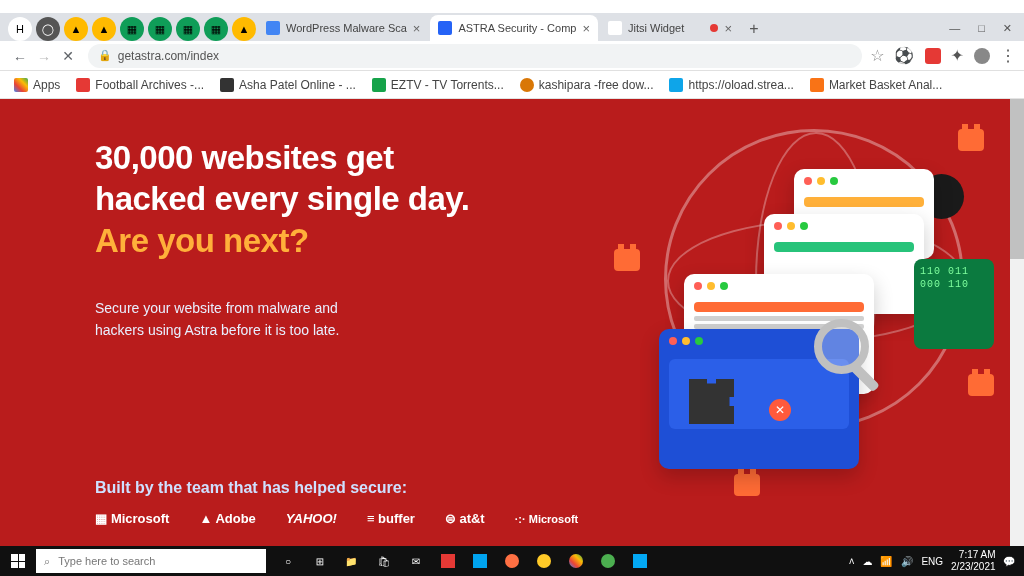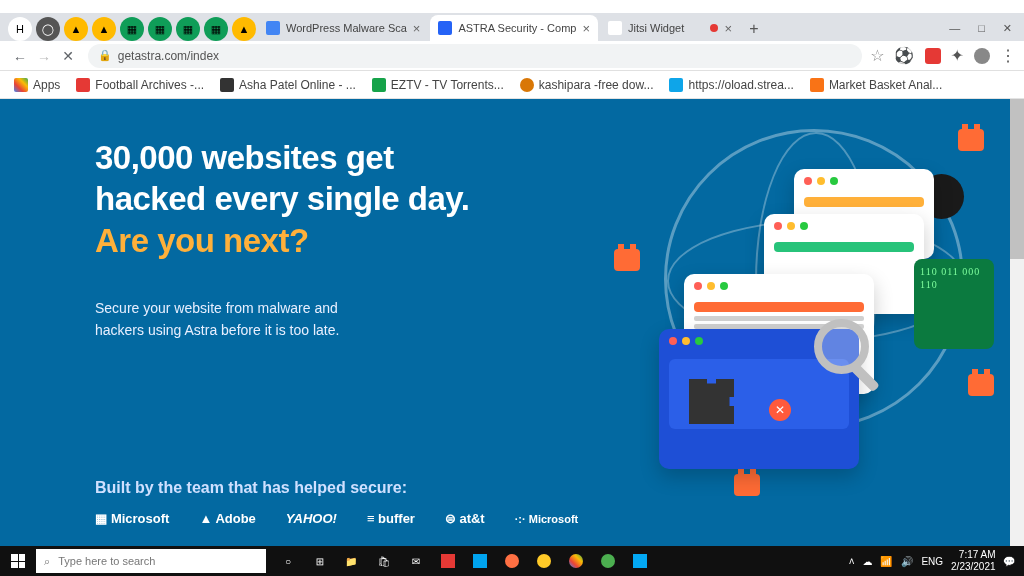--- a/index.html
+++ b/index.html
@@ -16,21 +16,21 @@
 .wincontrols{margin-left:auto;display:flex;gap:18px;padding:0 12px 6px 0;color:#555;font-size:11px}
 .addrbar{height:30px;background:#fff;display:flex;align-items:center;padding:0 8px;border-bottom:1px solid #e0e0e0}
 .navbtn{width:24px;height:24px;display:flex;align-items:center;justify-content:center;color:#5f6368;cursor:pointer;font-size:14px}
 .url{flex:1;height:24px;background:#f1f3f4;border-radius:12px;display:flex;align-items:center;padding:0 10px;margin:0 8px;font-size:12px;color:#555}
 .url .lock{margin-right:6px;font-size:11px}
 .exticons{display:flex;gap:10px;align-items:center}
 .exticon{width:16px;height:16px;border-radius:3px}
 .bookbar{height:28px;background:#fff;display:flex;align-items:center;padding:0 8px;border-bottom:1px solid #e3e3e3;gap:4px;overflow:hidden}
 .bookitem{display:flex;align-items:center;font-size:12px;color:#444;padding:2px 6px;cursor:pointer;white-space:nowrap}
 .bookitem .bi{width:14px;height:14px;border-radius:2px;margin-right:5px;flex-shrink:0}
-.content{flex:1;background:#0369a1;position:relative;overflow:hidden}
+.content{flex:1;background:#b91c1c;position:relative;overflow:hidden}
 .hero{padding:38px 0 0 95px;max-width:520px}
 .hero h1{font-size:33px;font-weight:800;color:#fff;line-height:1.25;letter-spacing:-0.5px}
 .hero h1 .orange{color:#ffb03a}
 .hero p{color:#e8efff;font-size:14px;font-weight:400;margin-top:36px;line-height:1.6}
 .cta{margin-top:26px;background:#fff;border-radius:10px;padding:14px 22px;display:inline-flex;align-items:center;gap:24px;cursor:pointer}
 .cta span{color:#2563f6;font-weight:700;font-size:13px}
 .cta .arrow{color:#2563f6;font-size:14px}
 .built{position:absolute;left:95px;bottom:20px}
 .built p{color:#cfe0ff;font-size:16px;font-weight:600;margin-bottom:14px}
 .logos{display:flex;gap:30px;align-items:center}
@@ -47,21 +47,21 @@
 .card .bar{height:10px;margin:4px 10px;border-radius:4px}
 .c1{width:140px;height:90px;left:180px;top:50px}
 .c1 .bar{background:#ffb03a}
 .c2{width:160px;height:100px;left:150px;top:95px}
 .c2 .bar{background:#27c37a}
 .c3{width:190px;height:120px;left:70px;top:155px}
 .c3 .bar{background:#ff6b35}
 .c3 .line{height:5px;background:#d0d0d0;margin:3px 10px;border-radius:2px}
 .c4{width:200px;height:140px;left:45px;top:210px;background:#1e4fd6}
 .c4 .panel{background:#2b5fe8;margin:6px 10px;height:70px;border-radius:6px;position:relative}
-.binary{position:absolute;right:0;top:140px;width:80px;height:90px;background:#0b7a3f;border-radius:8px;color:#7fff9e;font-family:Liberation Serif, serif;font-size:10px;padding:6px;line-height:1.3;letter-spacing:1px}
+.binary{position:absolute;right:0;top:140px;width:80px;height:90px;background:#0b7a3f;border-radius:8px;color:#7fff9e;font-family:Liberation Mono, monospace;font-size:10px;padding:6px;line-height:1.3;letter-spacing:1px}
 .bug{position:absolute;width:26px;height:22px;background:#ff6b35;border-radius:4px}
 .bug::before{content:"";position:absolute;width:6px;height:6px;background:#ff6b35;top:-5px;left:4px;box-shadow:12px 0 #ff6b35}
 .bomb{position:absolute;right:30px;top:55px;width:45px;height:45px;background:#1a1a1a;border-radius:50%}
 .mag{position:absolute;left:200px;top:200px;width:55px;height:55px;border:8px solid #c0c0c0;border-radius:50%;background:rgba(255,255,255,.3)}
 .mag::after{content:"";position:absolute;width:10px;height:35px;background:#c0c0c0;bottom:-28px;right:-8px;transform:rotate(-45deg);border-radius:4px}
 .puzzle{position:absolute;width:45px;height:45px;background:#333;left:75px;top:260px;clip-path:polygon(0 0,40% 0,40% 10%,60% 10%,60% 0,100% 0,100% 40%,90% 40%,90% 60%,100% 60%,100% 100%,0 100%)}
 .xbtn{position:absolute;width:22px;height:22px;background:#ff5a3c;border-radius:50%;left:155px;top:280px;color:#fff;display:flex;align-items:center;justify-content:center;font-size:12px}
 .scrollbar{position:absolute;right:0;top:0;width:14px;height:100%;background:#f1f1f1}
 .scrollbar .thumb{width:100%;height:160px;background:#c1c1c1}
 .taskbar{height:30px;background:#101010;display:flex;align-items:center;color:#fff;font-size:10px}

